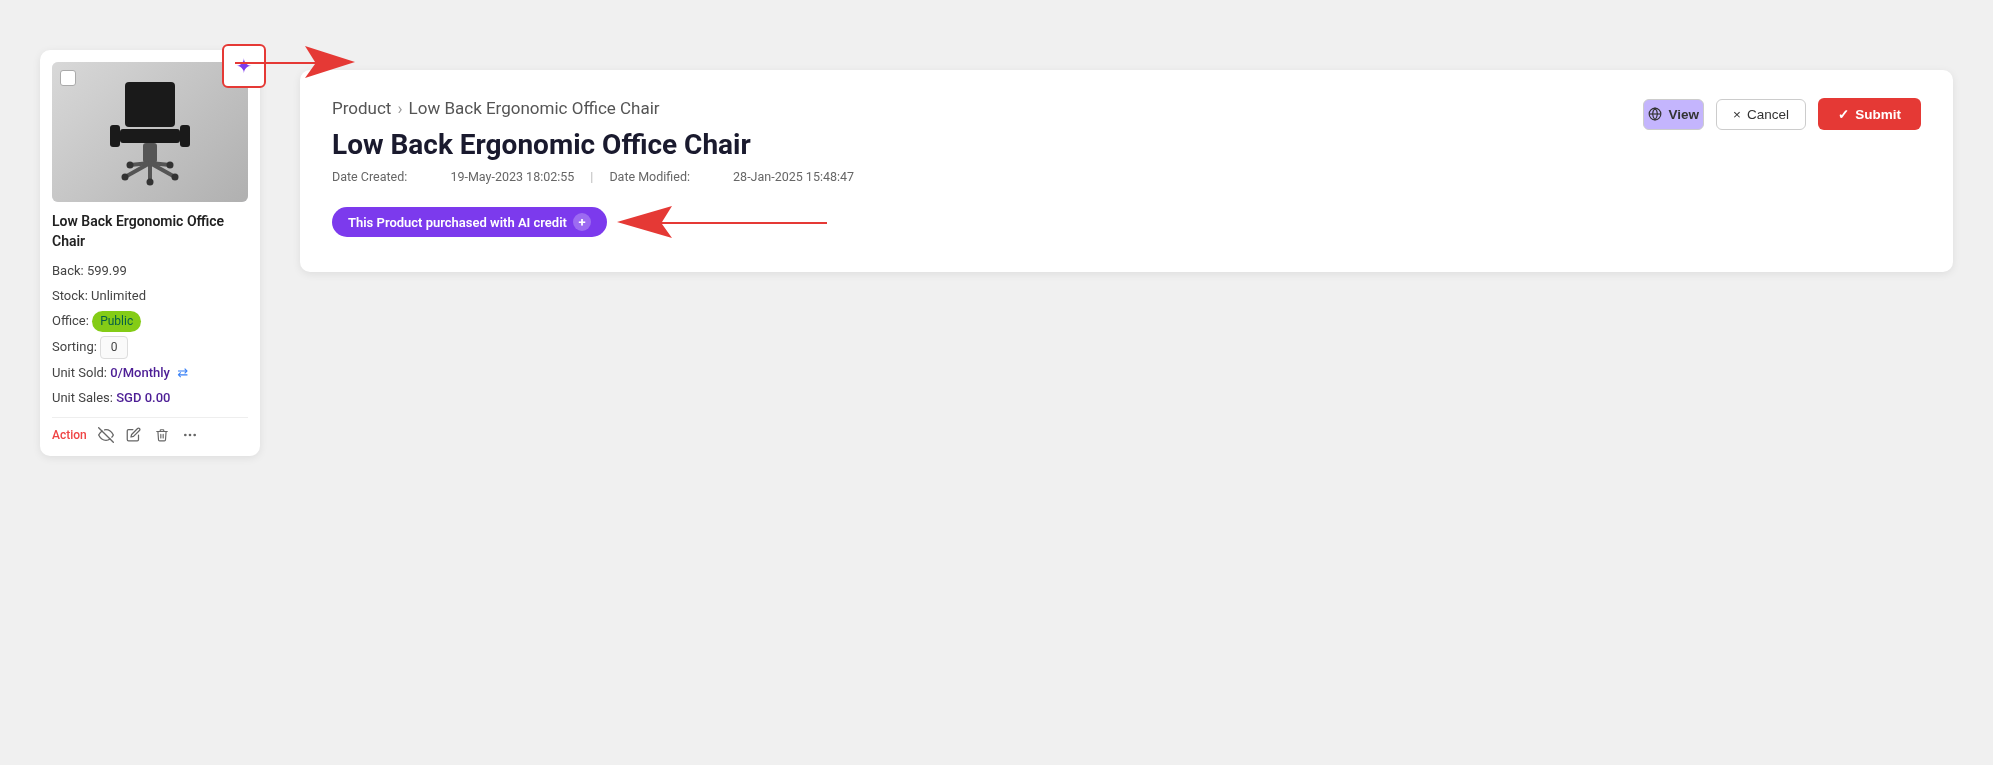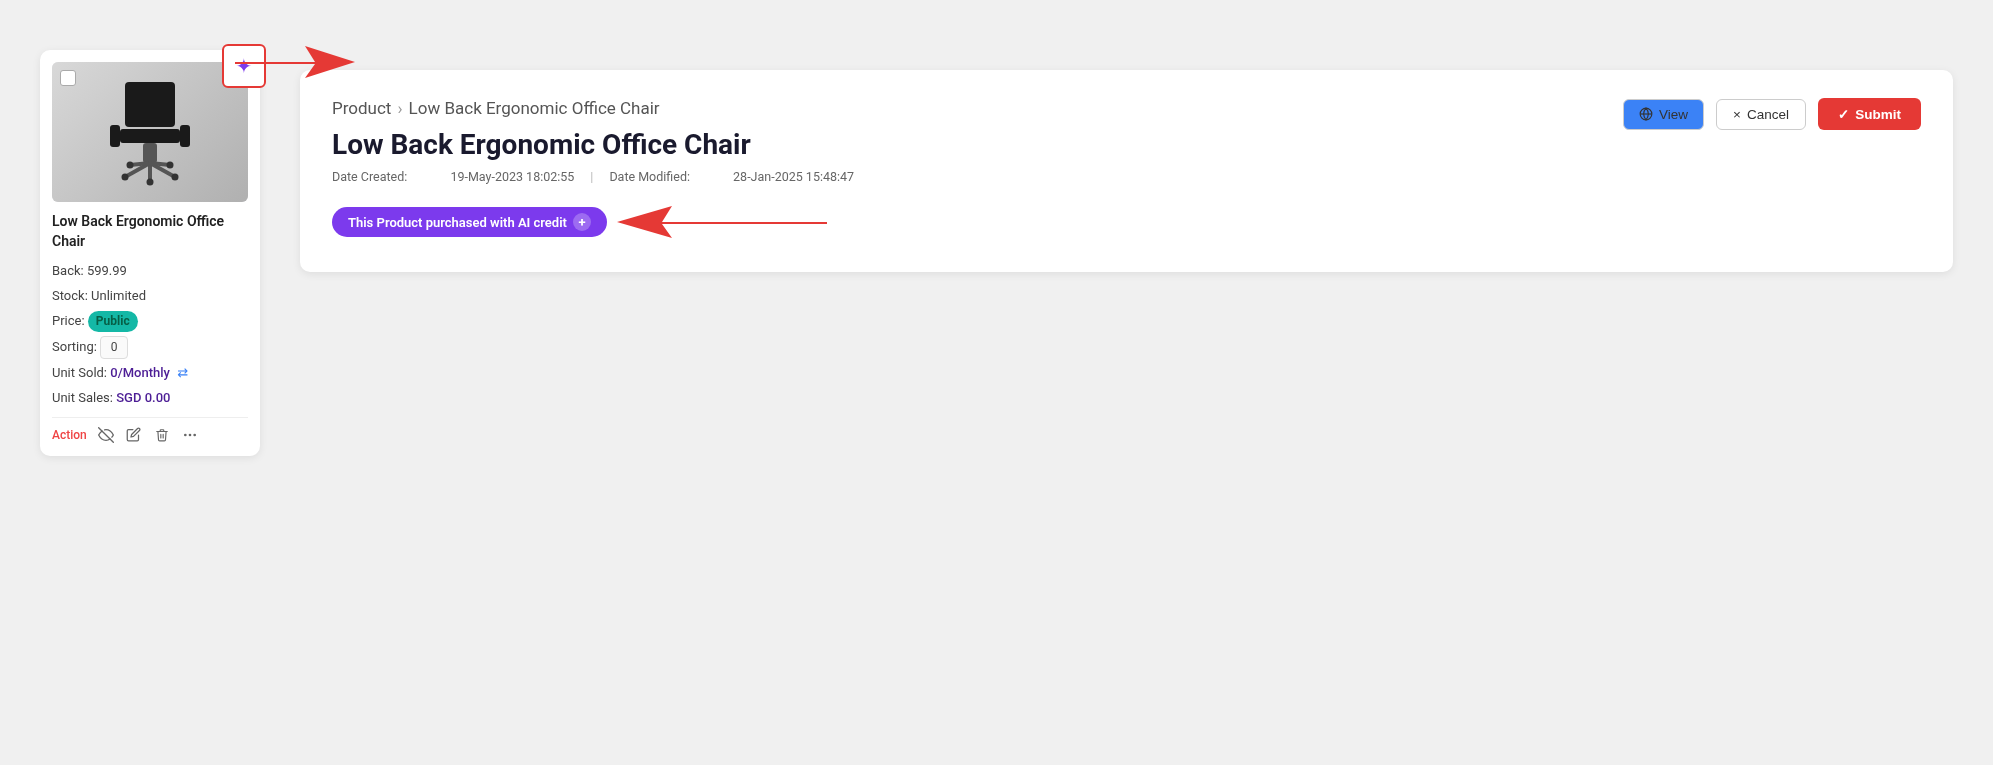--- a/index.html
+++ b/index.html
@@ -98,26 +98,26 @@
 
     .card-meta {
       font-size: 13px;
       color: #444;
       margin-bottom: 4px;
       line-height: 1.6;
     }
 
     .badge-public {
       display: inline-block;
-      background: #14b8a6;
+      background: #84cc16;
       color: #065f46;
       border-radius: 12px;
       padding: 1px 8px;
       font-size: 12px;
-      font-weight: 700;
+      font-weight: 400;
     }
 
     .sort-box {
       display: inline-block;
       border: 1px solid #ddd;
       border-radius: 4px;
       padding: 1px 8px;
       font-size: 12px;
       background: #fafafa;
       color: #444;
@@ -244,27 +244,27 @@
       display: flex;
       align-items: center;
       gap: 12px;
     }
 
     .btn-view {
       display: flex;
       align-items: center;
       gap: 6px;
       border: 1.5px solid #ccc;
-      background: #3b82f6;
-      border-radius: 6px;
-      padding: 7px 15px;
+      background: #c4b5fd;
+      border-radius: 6px;
+      padding: 7px 4px;
       font-size: 13.5px;
       color: #333;
       cursor: pointer;
-      font-weight: 400;
+      font-weight: 700;
     }
 
     .btn-cancel {
       display: flex;
       align-items: center;
       gap: 6px;
       border: 1.5px solid #ccc;
       background: #fff;
       border-radius: 6px;
       padding: 7px 16px;
@@ -360,21 +360,21 @@
 
     <div class="card-title">Low Back Ergonomic Office Chair</div>
 
     <div class="card-meta">
       <span>Back:</span> <span>599.99</span>
     </div>
     <div class="card-meta">
       <span>Stock:</span> <span>Unlimited</span>
     </div>
     <div class="card-meta">
-      <span>Price:</span> <span class="badge-public">Public</span>
+      <span>Office:</span> <span class="badge-public">Public</span>
     </div>
     <div class="card-meta">
       <span>Sorting:</span> <span class="sort-box">0</span>
     </div>
     <div class="card-meta">
       <span>Unit Sold:</span> <span class="link-blue">0/Monthly</span>
       <span style="color:#3b82f6; margin-left:4px;">⇄</span>
     </div>
     <div class="card-meta">
       <span>Unit Sales:</span> <span class="link-blue">SGD 0.00</span>

